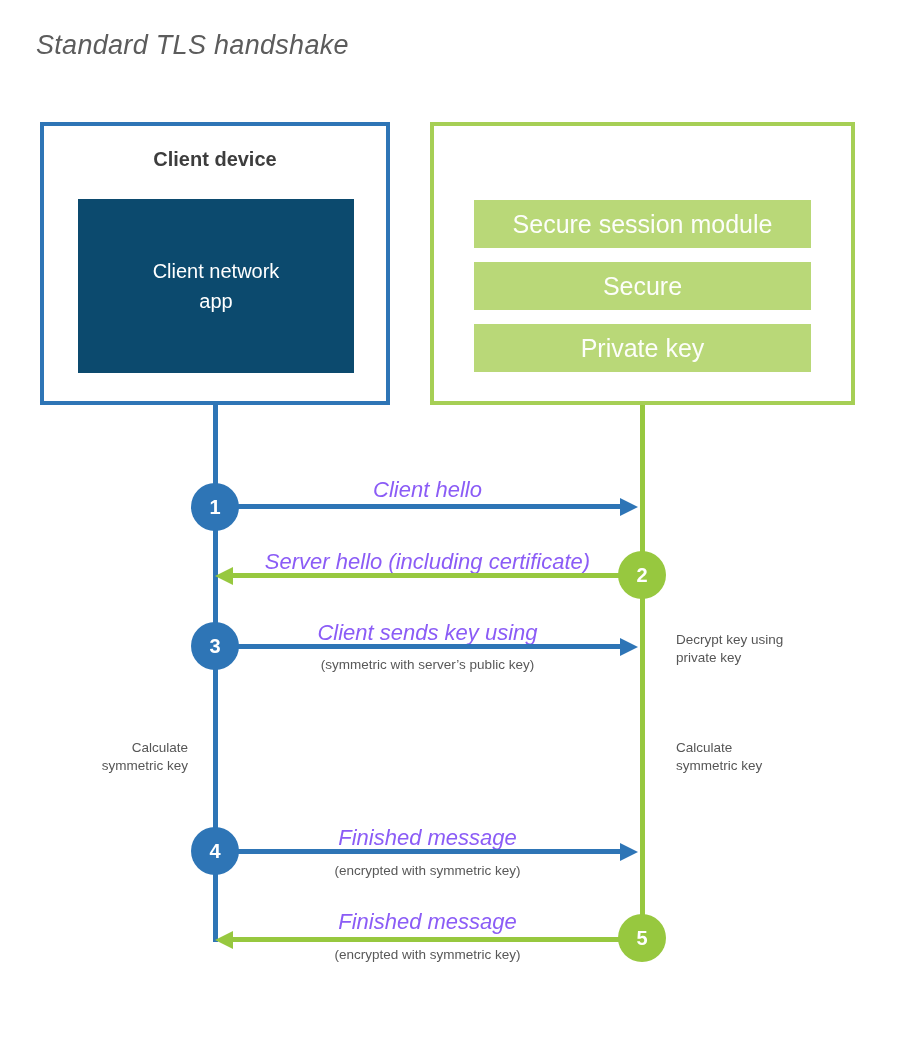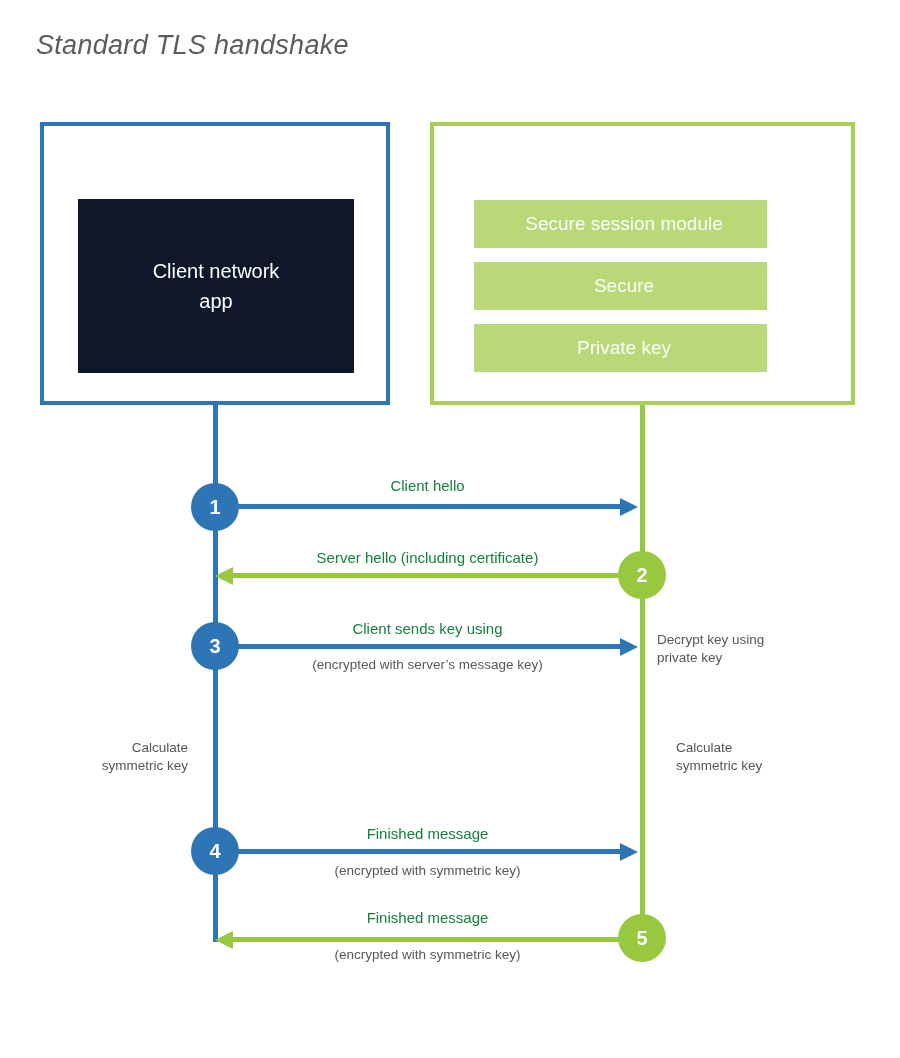--- a/index.html
+++ b/index.html
@@ -14,28 +14,28 @@
   
   .box { position:absolute; top:122px; height:283px; box-sizing:border-box; background:#ffffff; }
   .client-box { left:40px;  width:350px; border:4px solid #2e75b6; }
   .server-box { left:430px; width:425px; border:4px solid #a6cf55; }
   .box-title {
     position:absolute; left:0; top:24px; width:100%; text-align:center;
     font-size:20px; font-weight:700; color:#3d3d3d;
   }
   .client-app {
     position:absolute; left:78px; top:199px; width:276px; height:174px;
-    background:#0f172a; color:#ffffff; font-size:20px; line-height:1.5;
+    background:#0c4a6e; color:#ffffff; font-size:20px; line-height:1.5;
     display:flex; align-items:center; justify-content:center; text-align:center;
     white-space:pre-line;
   }
   .server-bar {
-    position:absolute; left:474px; width:286px; height:48px;
-    background:#b9d878; color:#fdfefa; font-size:19px;
-    display:flex; align-items:center; justify-content:center; text-align:center;padding-left:7px;
+    position:absolute; left:474px; width:337px; height:48px;
+    background:#b9d878; color:#fdfefa; font-size:25px;
+    display:flex; align-items:center; justify-content:center; text-align:center;
   }
   .bar-1 { top:200px; } .bar-2 { top:262px; } .bar-3 { top:324px; }
   
   .vline { position:absolute; width:5px; }
   .vline-client { left:213px; top:405px; height:537px; background:#2e75b6; }
   .vline-server { left:640px; top:405px; height:533px; background:#97c83f; }
   
   .step-circle {
     position:absolute; width:48px; height:48px; border-radius:50%;
     color:#ffffff; font-weight:700; font-size:20px;
@@ -54,43 +54,44 @@
   .shaft-green { background:#97c83f; }
   .head {
     position:absolute; width:0; height:0;
     border-top:9px solid transparent; border-bottom:9px solid transparent;
   }
   .head-right-blue  { border-left:18px solid #2e75b6; }
   .head-left-green  { border-right:18px solid #97c83f; }
   
   .msg {
     position:absolute; left:215px; width:425px; text-align:center;
-    font-size:15px; color:#15803d;
+    font-size:22px; color:#8b5cf6;font-style:italic;
   }
   .msg-sub {
     position:absolute; left:215px; width:425px; text-align:center;
     font-size:13.5px; color:#585858;
   }
   
   .note {
     position:absolute; font-size:13.5px; color:#565656; line-height:1.3;
     white-space:pre-line;
   }
-  .note-decrypt    { left:657px; top:631px; width:140px; text-align:left; }
+  .note-decrypt    { left:676px; top:631px; width:140px; text-align:left; }
   .note-calc-left  { left:36px;  top:739px; width:152px; text-align:right; }
   .note-calc-right { left:676px; top:739px; width:140px; text-align:left; }
 </style>
 </head>
 <body>
 
 <div class="canvas">
 
   <div class="page-title">Standard TLS handshake</div>
 
   <div class="box client-box"></div>
+  <div class="box-title" style="position:absolute; left:40px; top:148px; width:350px;">Client device</div>
   <div class="client-app">Client network
 app</div>
 
   <div class="box server-box"></div>
   <div class="server-bar bar-1">Secure session module</div>
   <div class="server-bar bar-2">Secure</div>
   <div class="server-bar bar-3">Private key</div>
 
   <div class="vline vline-client"></div>
   <div class="vline vline-server"></div>
@@ -101,21 +102,21 @@
   <div class="step-circle circle-blue c1">1</div>
 
   <div class="msg" style="top:549px;">Server hello (including certificate)</div>
   <div class="shaft shaft-green" style="left:233px; top:573px; width:409px;"></div>
   <div class="head head-left-green" style="left:215px; top:567px;"></div>
   <div class="step-circle circle-green c2">2</div>
 
   <div class="msg" style="top:620px;">Client sends key using</div>
   <div class="shaft shaft-blue" style="left:215px; top:644px; width:405px;"></div>
   <div class="head head-right-blue" style="left:620px; top:638px;"></div>
-  <div class="msg-sub" style="top:657px;">(encrypted with server’s message key)</div>
+  <div class="msg-sub" style="top:657px;">(symmetric with server’s public key)</div>
   <div class="step-circle circle-blue c3">3</div>
   <div class="note note-decrypt">Decrypt key using
 private key</div>
 
   <div class="note note-calc-left">Calculate
 symmetric key</div>
   <div class="note note-calc-right">Calculate
 symmetric key</div>
 
   <div class="msg" style="top:825px;">Finished message</div>

